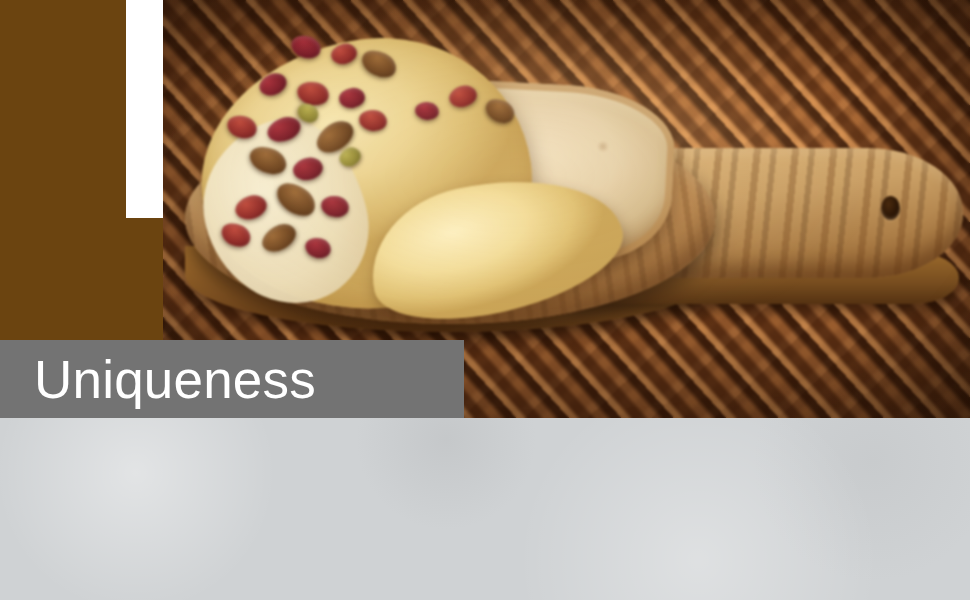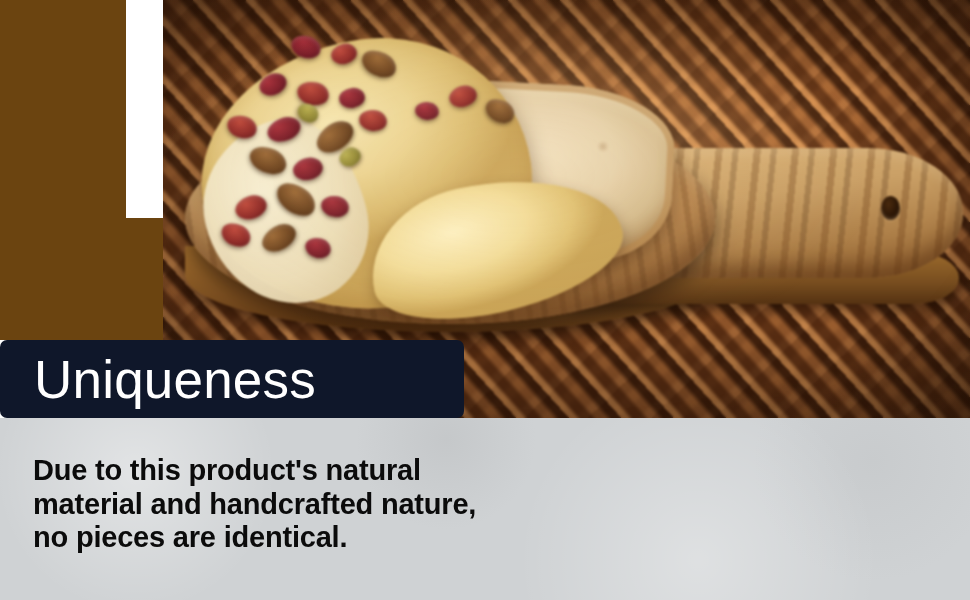--- a/index.html
+++ b/index.html
@@ -238,24 +238,23 @@
     background: #ffffff;
   }
 
   
   .title-band {
     position: absolute;
     left: 0;
     top: 340px;
     width: 464px;
     height: 78px;
-    background: #0f172a;
+    background: #737373;
     display: flex;
     align-items: center;
-    border-radius: 7px;
   }
   .title-text {
     margin: 0;
     padding: 0 0 0 34px;
     color: #ffffff;
     font-family: "Liberation Sans", sans-serif;
     font-size: 53px;
     font-weight: 300;
     letter-spacing: 0.2px;
     line-height: 1;
@@ -351,16 +350,15 @@
   </div>
 
   <div class="brown-block"></div>
   <div class="white-notch"></div>
 
   <div class="title-band">
     <h1 class="title-text">Uniqueness</h1>
   </div>
 
   <div class="copy-section">
-    <p class="copy-col copy-col-left">Due to this product's natural material and handcrafted nature, no pieces are identical.</p>
   </div>
 
 </div>
 
 </body></html>

